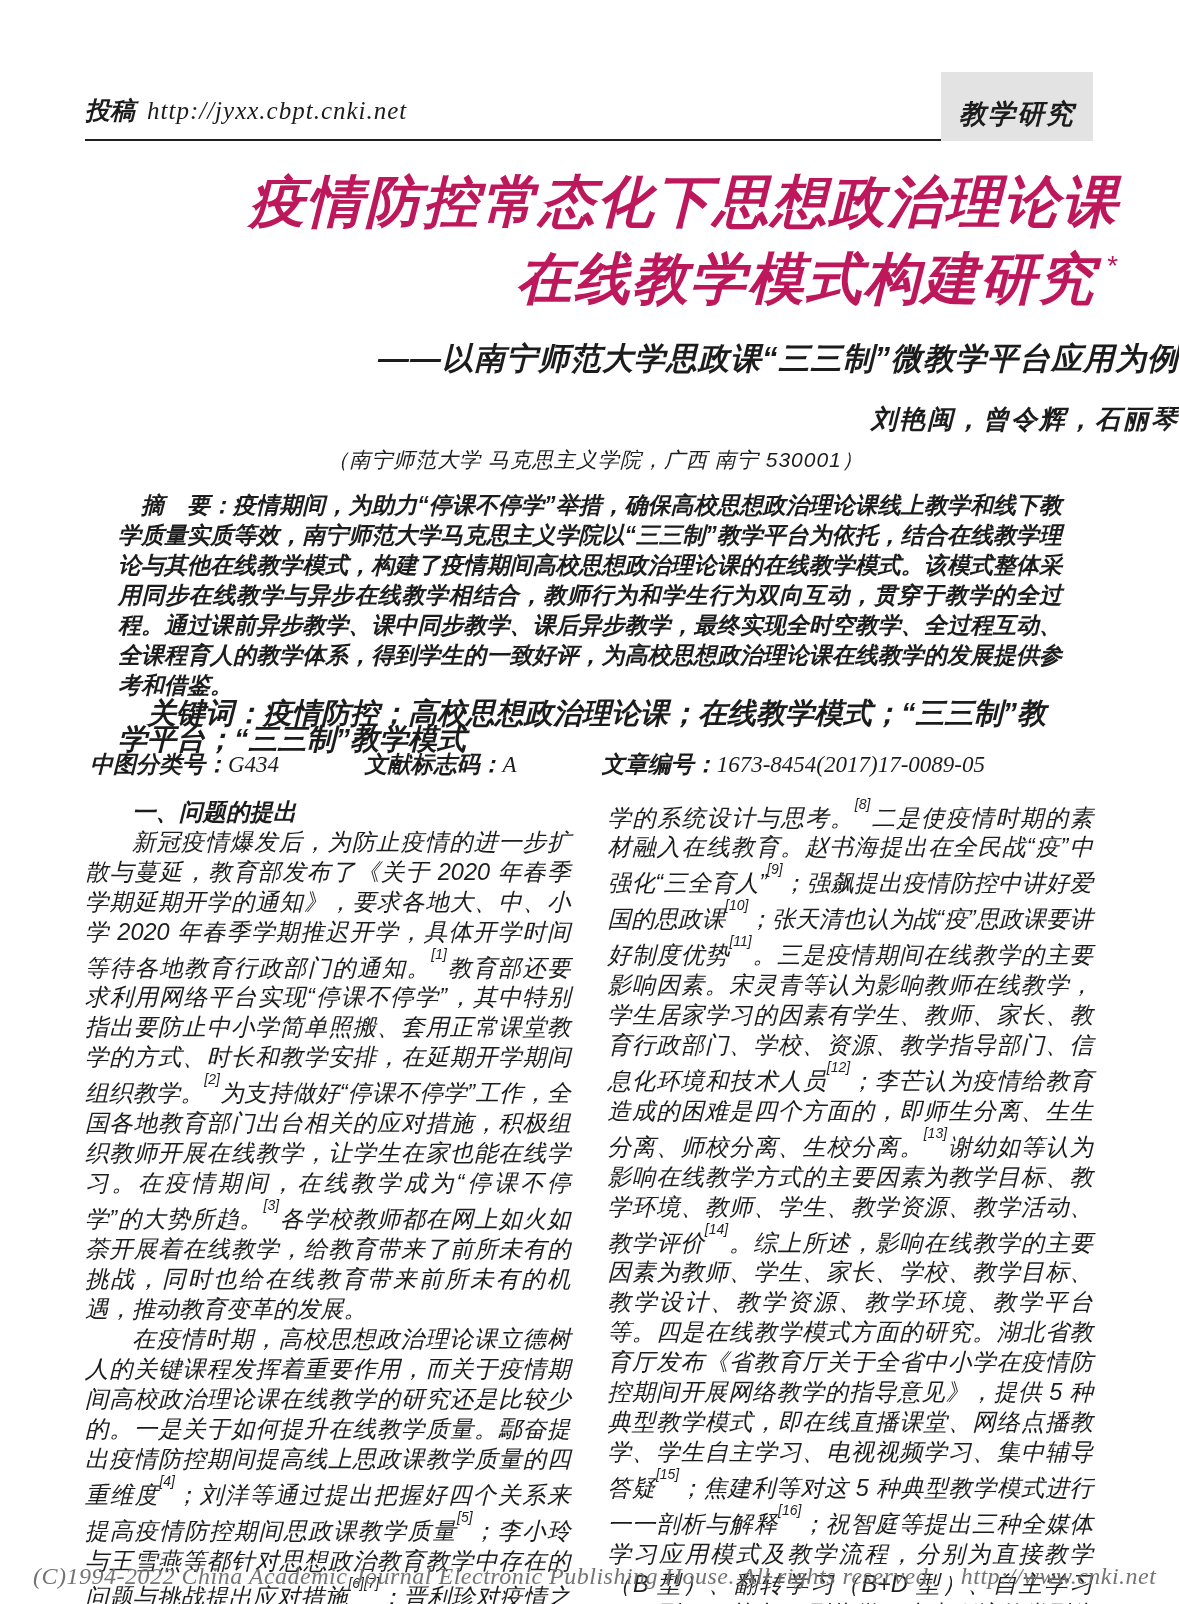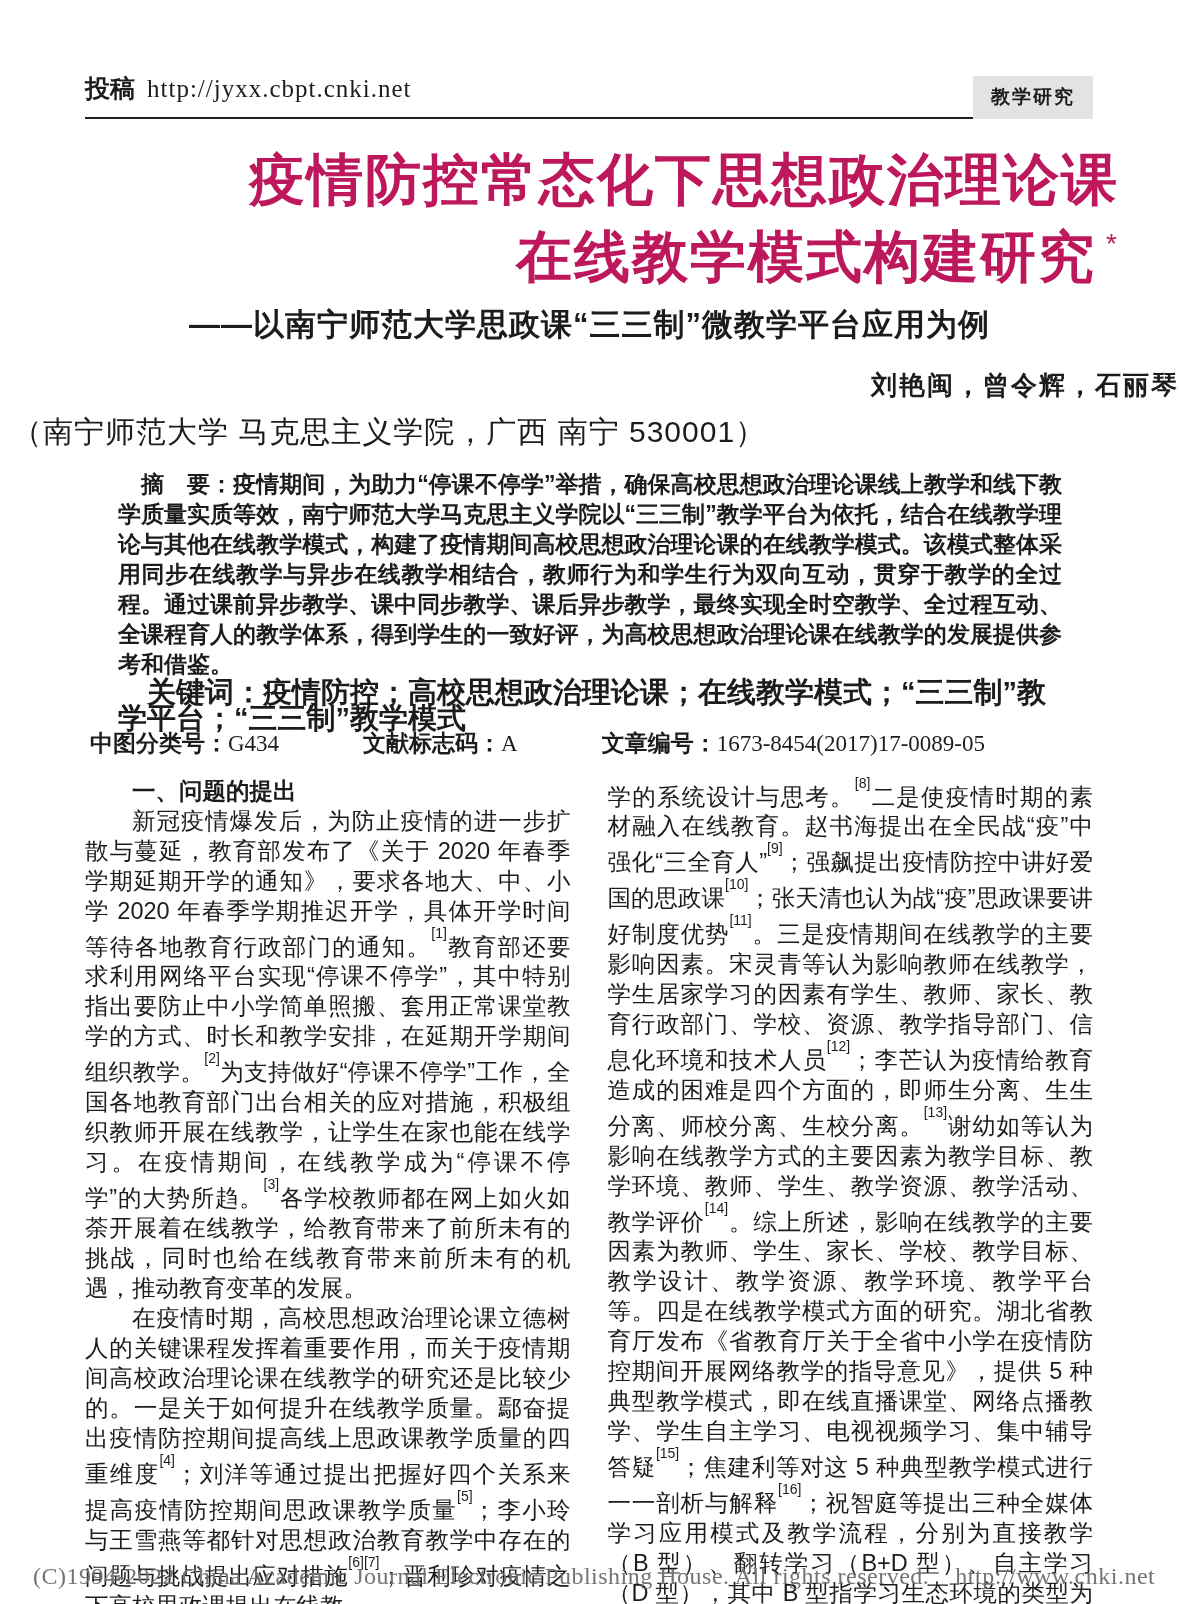--- a/index.html
+++ b/index.html
@@ -4,50 +4,51 @@
 <style>
   * { margin:0; padding:0; box-sizing:border-box; }
   html,body { background:#ffffff; }
   .page {
     position:relative;
     width:1179px; height:1604px;
     background:#ffffff;
     font-family:"Liberation Sans", sans-serif;
     color:#1c1c1c;
     overflow:hidden;
+    font-style:italic;
   }
   
   .hdr {
     margin:0 86px 0 85px;
     padding-top:72px;
     display:flex; justify-content:space-between; align-items:flex-end;
     border-bottom:2.5px solid #1f1f1f;
   }
   .hdr-left { padding-bottom:12px; display:flex; align-items:baseline; gap:12px; }
   .submit-label { font-weight:700; font-size:25px; }
   .submit-url { font-family:"Liberation Serif", serif; font-size:25px; letter-spacing:1px; }
   .badge {
     background:#e3e3e3;
-    font-size:19px; font-weight:700;
-    padding:8px 18px 9px;
+    font-size:27px; font-weight:700;
+    padding:24px 18px 9px;
     margin-bottom:-2px;
     letter-spacing:2px;
   }
   
   .title {
     margin:22px 60px 0;
     text-align:right;
     font-size:56px; font-weight:700;
     line-height:1.38; letter-spacing:2px;
     color:#be185d;
   }
   .title sup { font-size:28px; position:relative; top:-4px; margin-left:10px; font-weight:400; }
-  .subtitle { margin-top:8px; text-align:center; font-size:31px; font-weight:700; letter-spacing:1px; }
+  .subtitle { margin-top:20px; text-align:right; font-size:31px; font-weight:700; letter-spacing:1px; }
   .authors { margin-top:22px; text-align:right; font-size:26px; font-weight:700; letter-spacing:2px; }
-  .affiliation { margin-top:9px; text-align:left; font-size:30px; letter-spacing:1px;margin-left:12px; }
+  .affiliation { margin-top:9px; text-align:center; font-size:21px; letter-spacing:1px;margin-left:12px; }
   
   .abstract {
     margin:16px 117px 0 118px;
     font-size:23px; font-weight:700; line-height:30px;
     text-align:justify; text-indent:1em;
   }
   .keywords {
     margin:0 117px 0 118px;
     font-size:29px; font-weight:700; line-height:26px;
     text-indent:1em;

